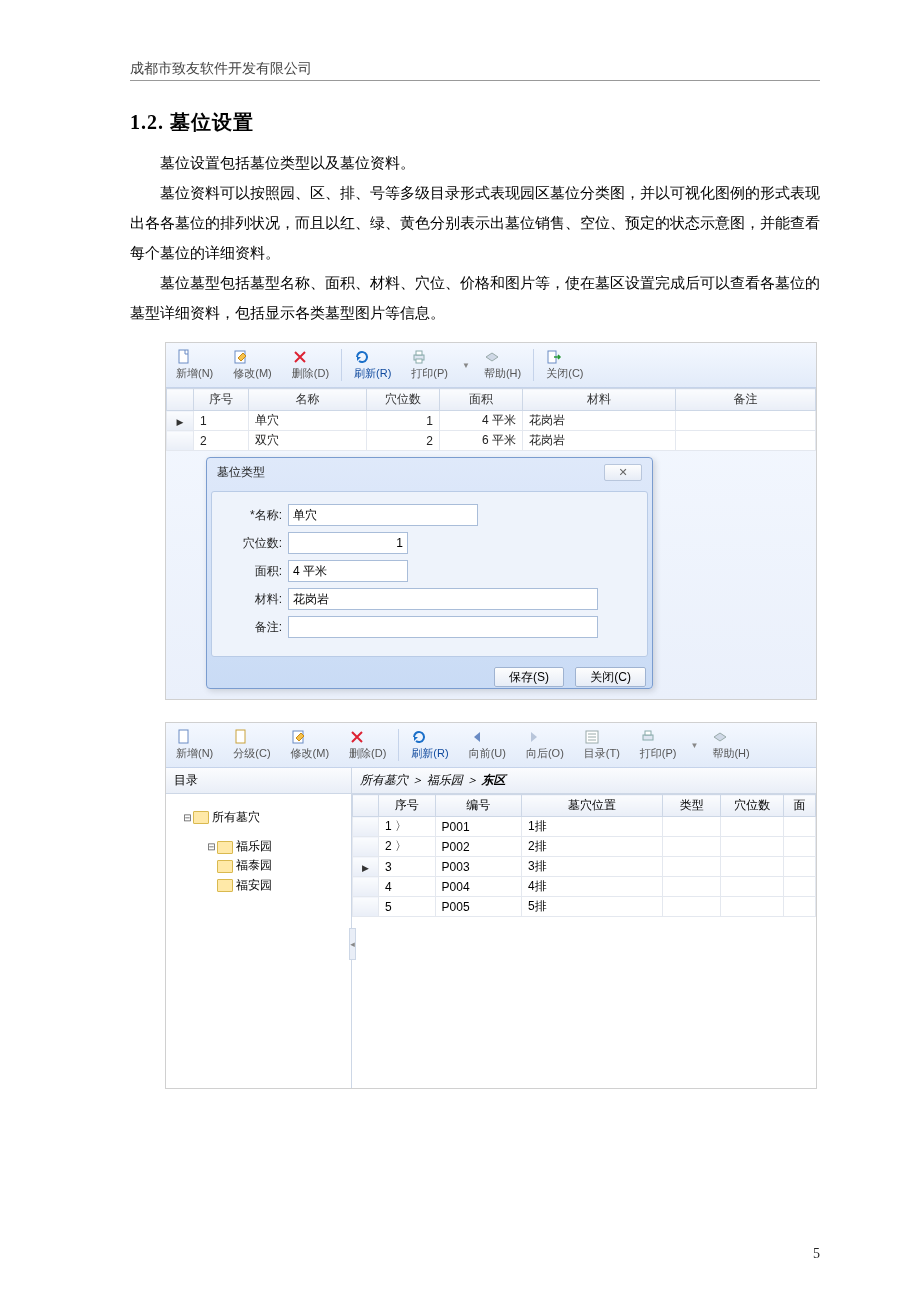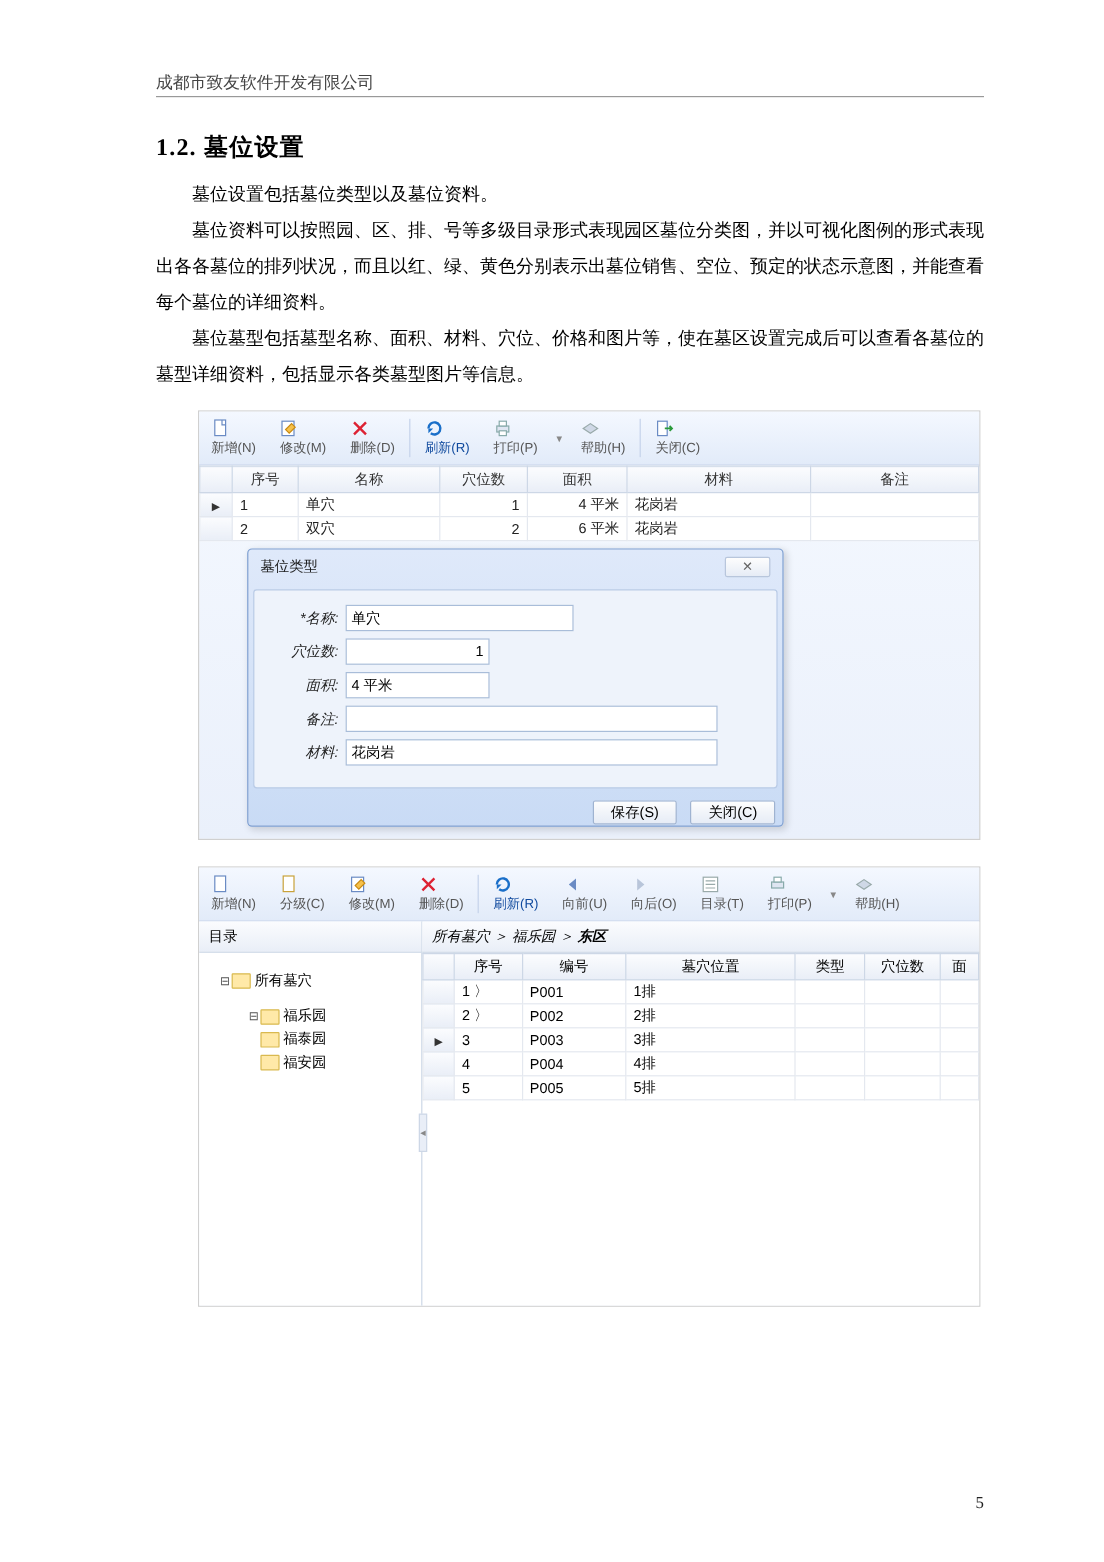--- a/index.html
+++ b/index.html
@@ -126,21 +126,21 @@
   }
   .tabstrip .tab {
     background: linear-gradient(#fff,#f0f4fb);
     border: 1px solid #b9cbe6;
     border-bottom: none;
     border-radius: 3px 3px 0 0;
     padding: 3px 10px;
     font-size: 12px;
   }
   .field-row { display: flex; align-items: center; margin: 6px 0; }
-  .field-row label { width: 62px; text-align: right; margin-right: 6px; font-size: 12px; color:#222;font-style:italic; }
+  .field-row label { width: 62px; text-align: right; margin-right: 6px; font-size: 12px; color:#222; }
   .field-row input {
     font-family: inherit; font-size: 12px;
     border: 1px solid #a9bdd9; background: #fff;
     padding: 2px 4px; height: 16px;
   }
   .btn {
     background: linear-gradient(#fdfdfd,#e6ecf6);
     border: 1px solid #9fb3d1;
     border-radius: 2px;
     padding: 2px 14px;
@@ -304,26 +304,26 @@
         </div>
         <div class="field-row">
           <label>穴位数:</label>
           <input style="width: 110px; text-align: right;" value="1">
         </div>
         <div class="field-row">
           <label>面积:</label>
           <input style="width: 110px;" value="4 平米">
         </div>
         <div class="field-row">
+          <label>材料:</label>
+          <input style="width: 300px;" value="花岗岩">
+        </div>
+        <div class="field-row">
           <label>备注:</label>
           <input style="width: 300px;" value="">
-        </div>
-        <div class="field-row">
-          <label>材料:</label>
-          <input style="width: 300px;" value="花岗岩">
         </div>
       </div>
       <div class="btnrow">
         <span class="btn">保存(S)</span>
         <span class="btn">关闭(C)</span>
       </div>
     </div>
   </div>
 
   <div class="screenshot screenshot2">

